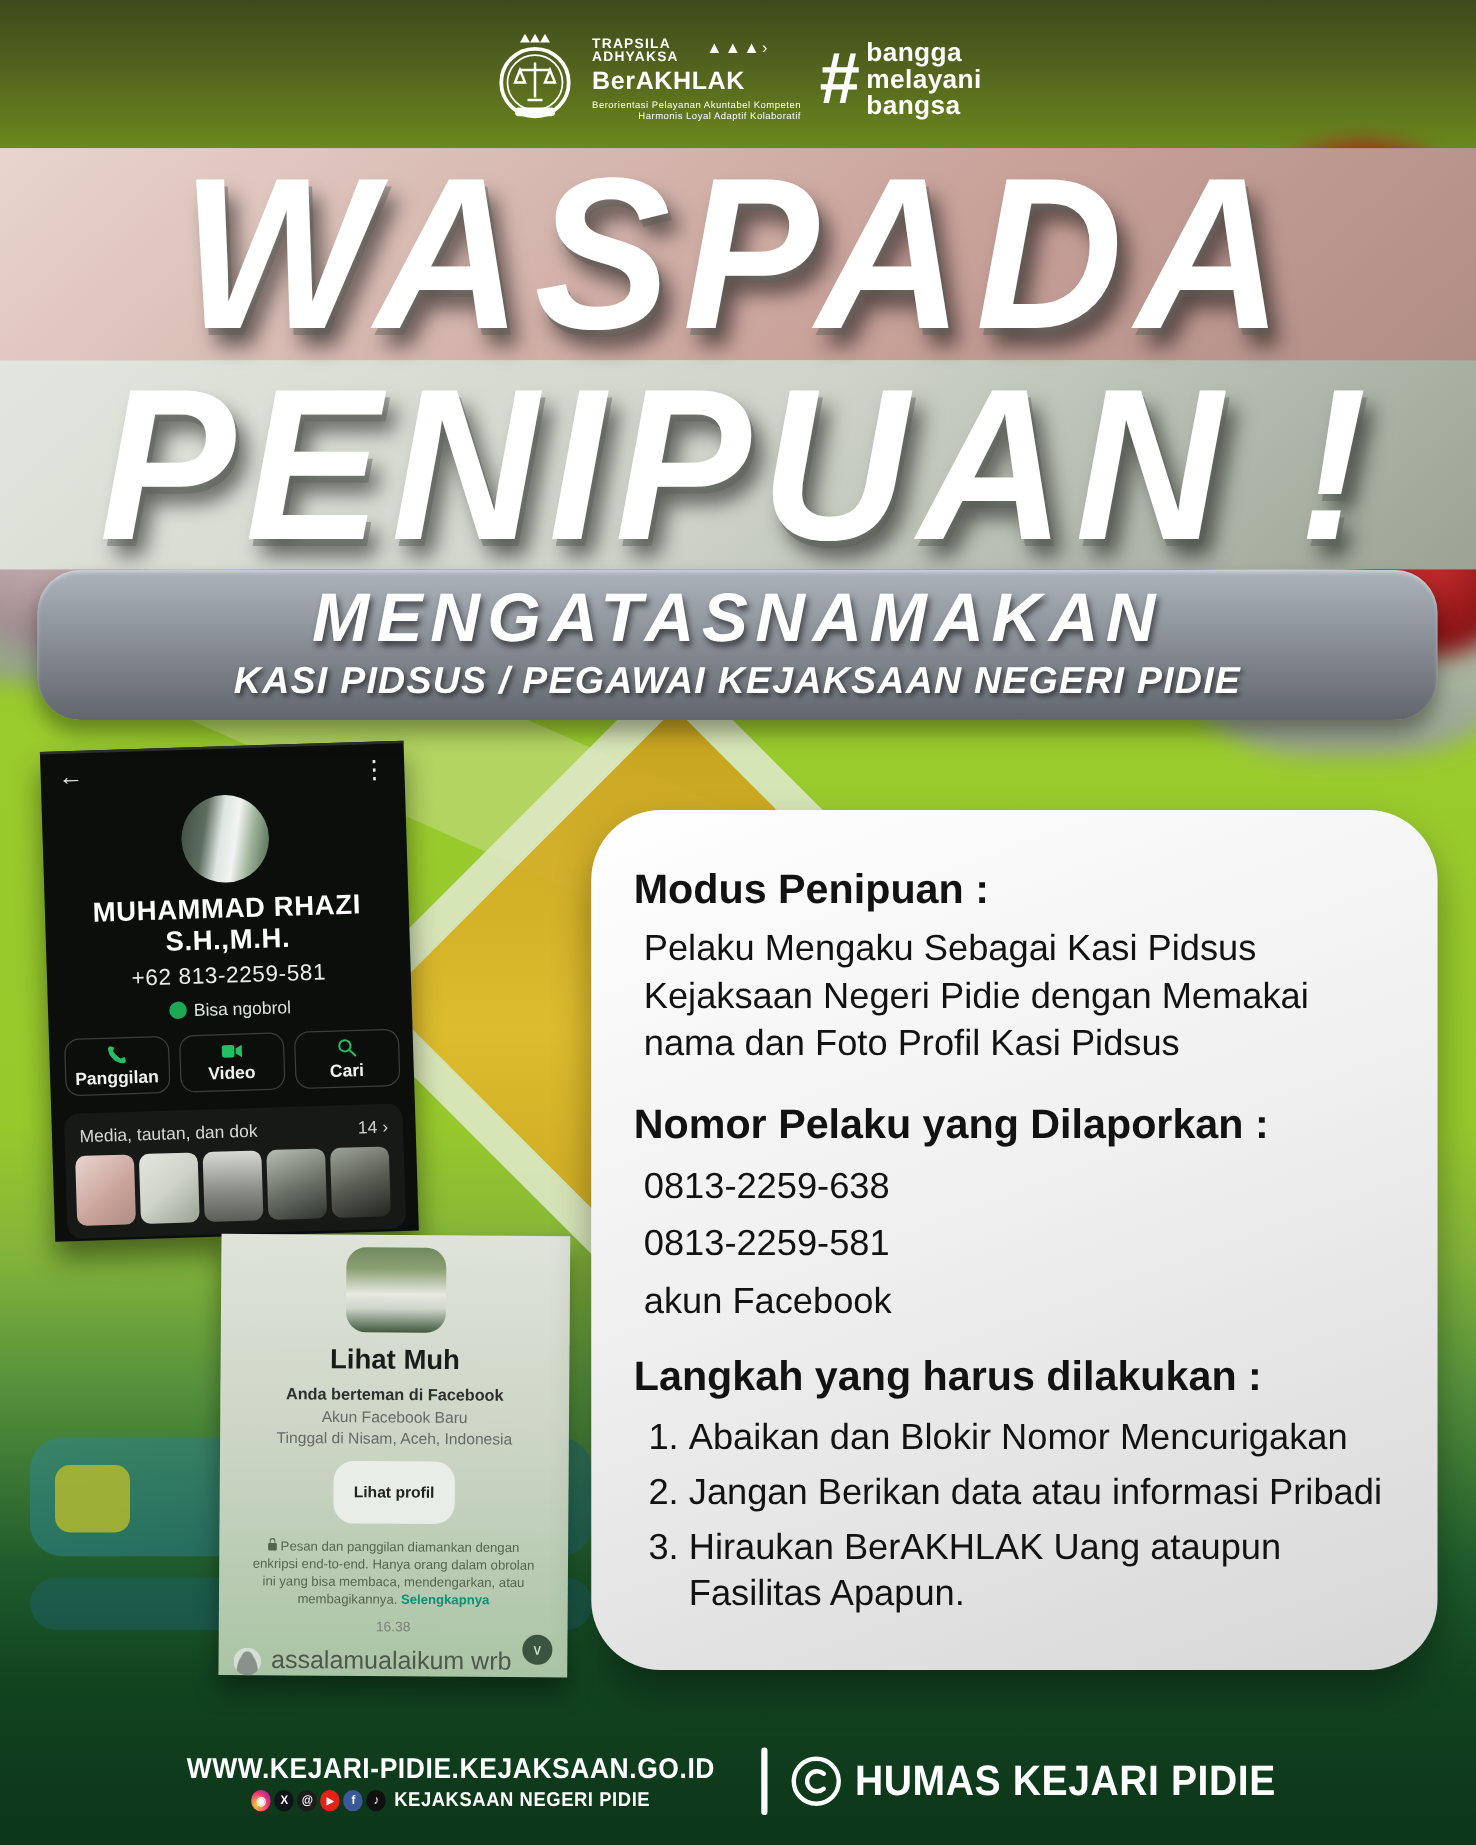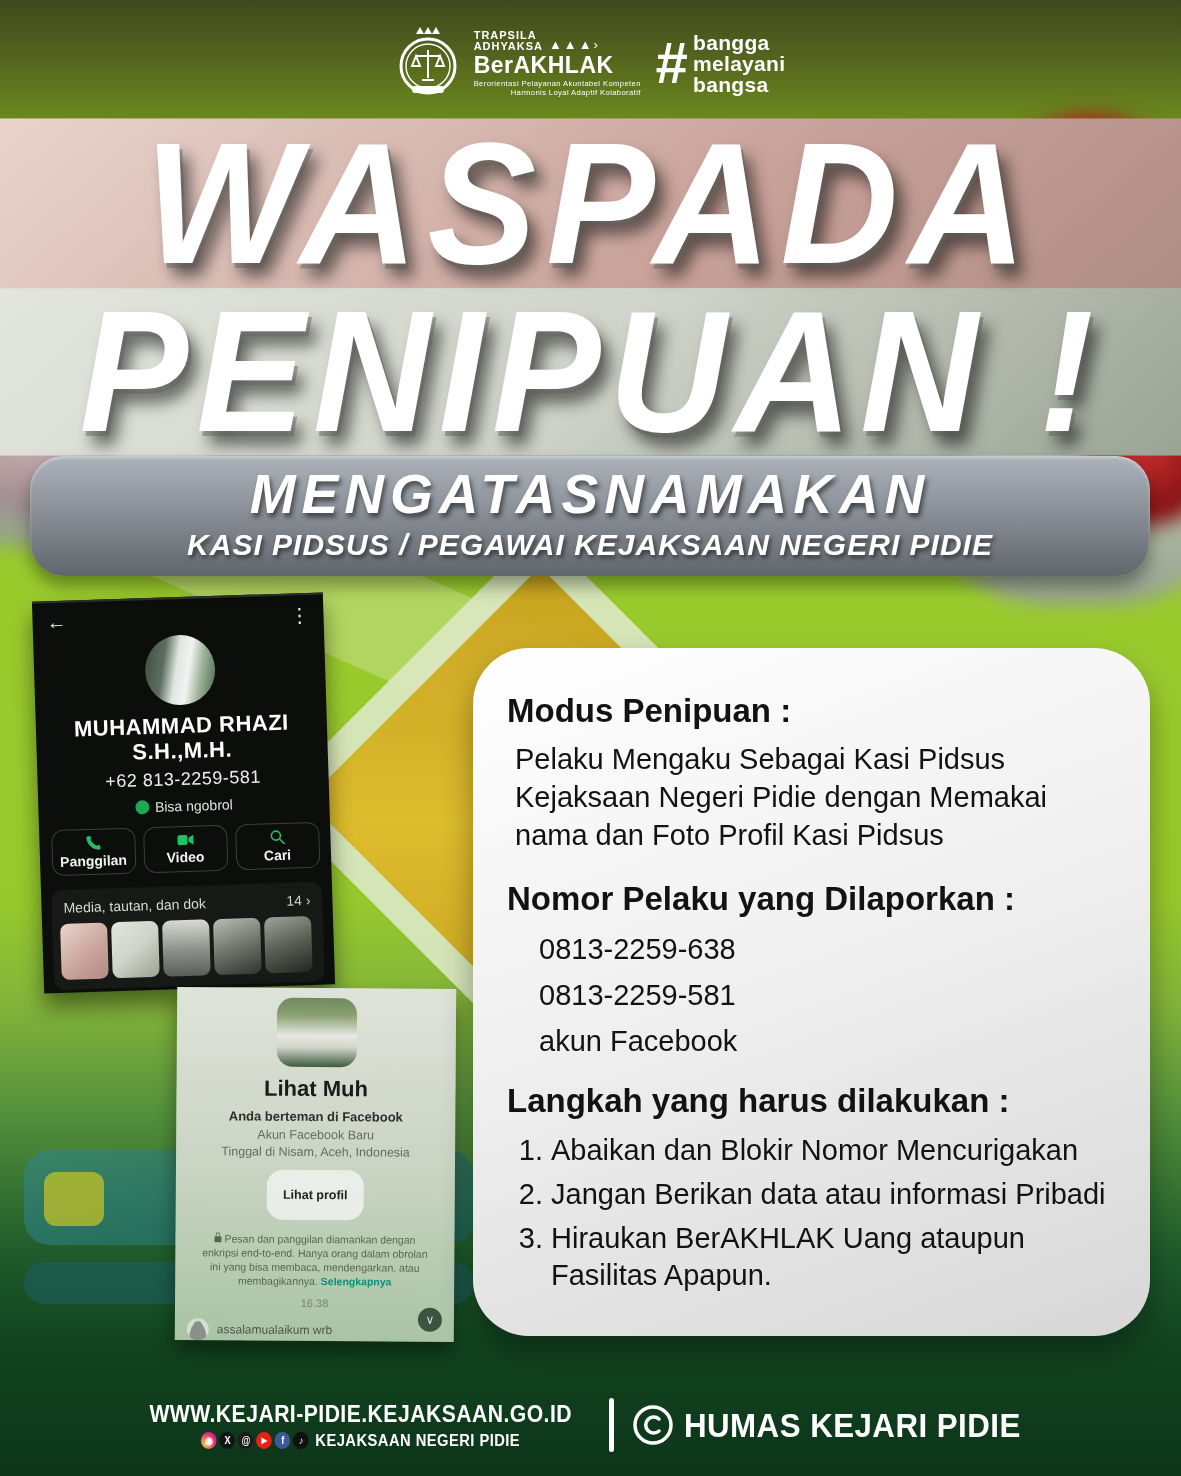--- a/index.html
+++ b/index.html
@@ -17,24 +17,24 @@
   #sirLbase{left:-90px;top:428px;width:310px;height:120px;border-radius:45%;background:linear-gradient(#cdd3d6,#8d9499);opacity:.8;filter:blur(9px);z-index:1;position:absolute;}
   #sirR1{left:955px;top:115px;width:270px;height:340px;background:radial-gradient(circle at 45% 35%,#d63a3a,#8d0e11 68%,rgba(120,10,10,0) 100%);}
   #sirR2{left:1085px;top:395px;width:130px;height:130px;background:radial-gradient(circle at 45% 40%,#cc3030,#7b0c0e 75%,rgba(120,10,10,0) 100%);}
   #sirRbase{left:945px;top:425px;width:270px;height:180px;border-radius:40%;background:linear-gradient(#d6dbdd,#93999d);opacity:.85;filter:blur(9px);z-index:1;position:absolute;}
   #card{left:24px;top:1150px;width:450px;height:95px;background:linear-gradient(120deg,#2e8691,#1f6570);border-radius:26px;opacity:.55;z-index:1;}
   #chip{left:44px;top:1172px;width:60px;height:54px;background:#b9bd2a;border-radius:12px;opacity:.8;z-index:1;}
   #cardband{left:24px;top:1262px;width:450px;height:42px;background:#1d5f69;border-radius:21px;opacity:.5;z-index:1;}
   
   .header{position:absolute;top:26px;left:0;right:0;display:flex;justify-content:center;align-items:center;gap:14px;z-index:5;color:#fff;}
   .logo-svg{width:64px;height:74px;}
-  .brand-top{display:flex;align-items:flex-end;gap:6px;}
+  .brand-top{display:flex;gap:22px;}
   .trapsila{display:flex;flex-direction:column;font-weight:bold;font-size:11px;letter-spacing:1px;line-height:11px;}
   .tris{font-size:13px;letter-spacing:2px;}
-  .berakhlak{font-weight:bold;font-size:23px;line-height:27px;letter-spacing:.5px;}
+  .berakhlak{font-weight:bold;font-size:20px;line-height:27px;letter-spacing:.5px;}
   .tagline{font-size:7.6px;letter-spacing:.4px;line-height:9px;text-align:right;}
   .bangga{display:flex;align-items:center;gap:6px;}
   .hash{font-size:58px;font-weight:bold;font-style:italic;line-height:50px;}
   .bangga-words{display:flex;flex-direction:column;font-weight:bold;font-size:21px;line-height:21px;letter-spacing:.3px;}
   
   .title{position:absolute;top:128px;left:0;right:0;text-align:center;z-index:4;color:#fff;
     font-weight:bold;font-style:italic;transform:scaleY(1.06);}
   .title .t1{font-size:163px;line-height:160px;letter-spacing:10px;
     text-shadow:3px 5px 0 rgba(90,95,90,.45),9px 13px 16px rgba(0,0,0,.55);}
   .title .t2{font-size:163px;line-height:158px;letter-spacing:8px;
@@ -80,31 +80,31 @@
   .fb-loc{font-size:12.5px;color:#666b64;margin-top:3px;}
   .fb-btn{margin-top:11px;background:rgba(240,242,238,.85);border-radius:16px;padding:18px 16px;font-size:12.5px;font-weight:bold;color:#222;}
   .enc{width:82%;text-align:center;font-size:10.5px;line-height:14px;color:#55664f;margin-top:12px;}
   .enc .lock{display:inline-block;width:7px;height:6px;background:#55664f;border-radius:1px;position:relative;margin-right:3px;}
   .enc .lock::before{content:"";position:absolute;left:1px;top:-4px;width:3px;height:3px;border:1.2px solid #55664f;border-bottom:none;border-radius:3px 3px 0 0;}
   .enc .more{color:#0a8f7a;font-weight:bold;}
   .fb-time{font-size:11px;color:#7b847a;margin-top:9px;}
   .msg-row{align-self:flex-start;display:flex;align-items:center;gap:8px;margin:10px 0 0 12px;}
   .msg-ava{width:22px;height:22px;border-radius:50%;
     background:radial-gradient(circle at 50% 34%,#87938a 0 4px,transparent 5px),radial-gradient(ellipse at 50% 90%,#87938a 0 8px,transparent 9px),#d7dfd3;}
-  .msg-text{font-size:12px;color:#4d584c;}
+  .msg-text{font-size:20px;color:#4d584c;}
   .scrollbtn{position:absolute;right:12px;bottom:10px;width:24px;height:24px;border-radius:50%;background:rgba(20,45,30,.75);
     color:#cfe3cf;font-size:12px;display:flex;align-items:center;justify-content:center;}
   
   .panel{position:absolute;left:473px;top:648px;width:677px;height:688px;border-radius:56px;z-index:4;box-sizing:border-box;
     background:linear-gradient(160deg,#ffffff 0%,#f0f0f0 45%,#d7d7d7 100%);box-shadow:0 16px 30px rgba(0,0,0,.35);
     padding:44px 34px 0 34px;color:#121212;}
   .panel h3{margin:0;font-size:33px;line-height:38px;}
   .panel .body{margin:10px 0 0 8px;font-size:29px;line-height:38px;max-width:600px;}
   .panel .sec{margin-top:26px;}
-  .panel .num{margin:16px 0 0 32px;font-size:29px;line-height:30px;}
+  .panel .num{margin:16px 0 0 8px;font-size:29px;line-height:30px;}
   .panel ol{margin:12px 0 0 0;padding-left:44px;font-size:29px;line-height:37px;max-width:580px;}
   .panel ol li{margin-bottom:7px;}
   
   .footer{position:absolute;left:0;right:0;top:1398px;display:flex;justify-content:center;align-items:center;gap:18px;z-index:5;color:#fff;}
   .f-left{display:flex;flex-direction:column;align-items:center;transform:scaleX(.92);}
   .f-web{font-size:23px;font-weight:bold;letter-spacing:.5px;}
   .f-row{display:flex;align-items:center;gap:7px;margin-top:4px;}
   .socials{display:flex;gap:3px;}
   .soc{width:17px;height:17px;border-radius:50%;display:flex;align-items:center;justify-content:center;font-size:10px;color:#fff;font-weight:bold;}
   .s-instagram{background:radial-gradient(circle at 30% 70%,#f9ce34,#ee2a7b 60%,#6228d7);}

